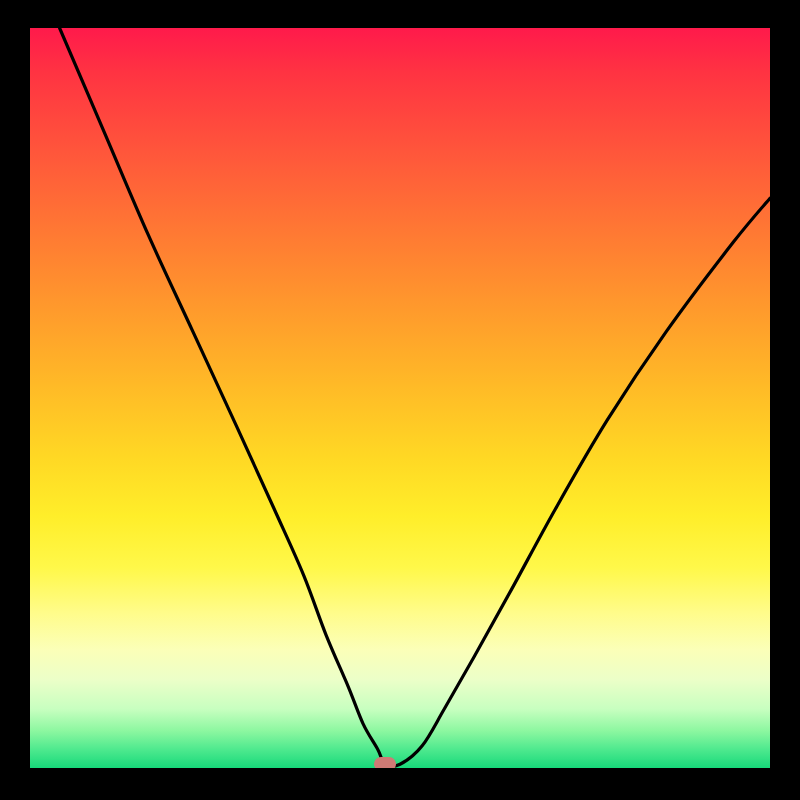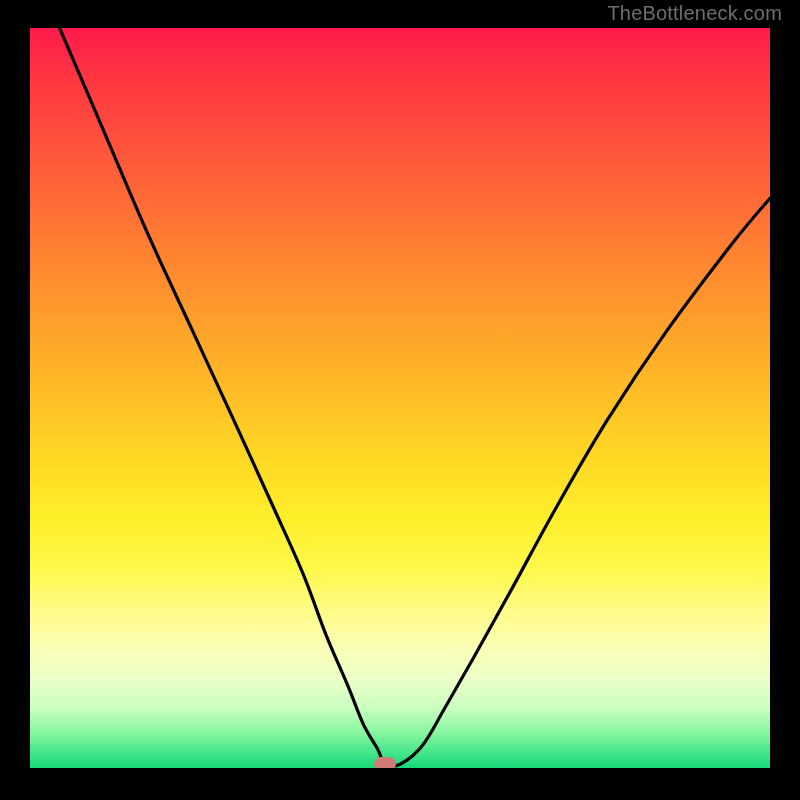--- a/index.html
+++ b/index.html
@@ -72,21 +72,20 @@
     background: #cf7a75;
     border-radius: 7px;
     z-index: 2;
     transform: translate(-50%, -50%);
   }
 </style>
 </head>
 <body>
 
 <div class="outer">
-  <div class="watermark">TheBottleneck.com</div>
 
   <div class="plot-area">
     <div class="gradient"></div>
 
     <svg class="curve" viewBox="0 0 740 740" preserveAspectRatio="none">
       <path d="M 29.6 0.0 C 37.0 17.3, 59.2 69.1, 74.0 103.6 C 88.8 138.1, 103.6 173.9, 118.4 207.2 C 133.2 240.5, 148.0 271.3, 162.8 303.4 C 177.6 335.5, 193.6 370.0, 207.2 399.6 C 220.8 429.2, 233.1 456.3, 244.2 481.0 C 255.3 505.7, 265.2 526.6, 273.8 547.6 C 282.4 568.6, 288.6 588.3, 296.0 606.8 C 303.4 625.3, 312.0 643.8, 318.2 658.6 C 324.4 673.4, 328.1 685.1, 333.0 695.6 C 337.9 706.1, 344.1 714.7, 347.8 721.5 C 351.5 728.3, 351.5 733.8, 355.2 736.3 C 358.9 738.8, 363.8 739.4, 370.0 736.3 C 376.2 733.2, 384.8 727.0, 392.2 717.8 C 399.6 708.5, 405.8 695.6, 414.4 680.8 C 423.0 666.0, 432.9 648.7, 444.0 629.0 C 455.1 609.3, 467.4 587.1, 481.0 562.4 C 494.6 537.7, 509.4 509.4, 525.4 481.0 C 541.4 452.6, 558.7 421.8, 577.2 392.2 C 595.7 362.6, 615.4 333.0, 636.4 303.4 C 657.4 273.8, 685.7 236.8, 703.0 214.6 C 720.3 192.4, 733.8 177.6, 740.0 170.2" fill="none" stroke="#000" stroke-width="3.2" stroke-linecap="round" stroke-linejoin="round"></path>
     </svg>
 
     <div class="marker" style="left: 355.2px; top: 736.3px;"></div>
   </div>

